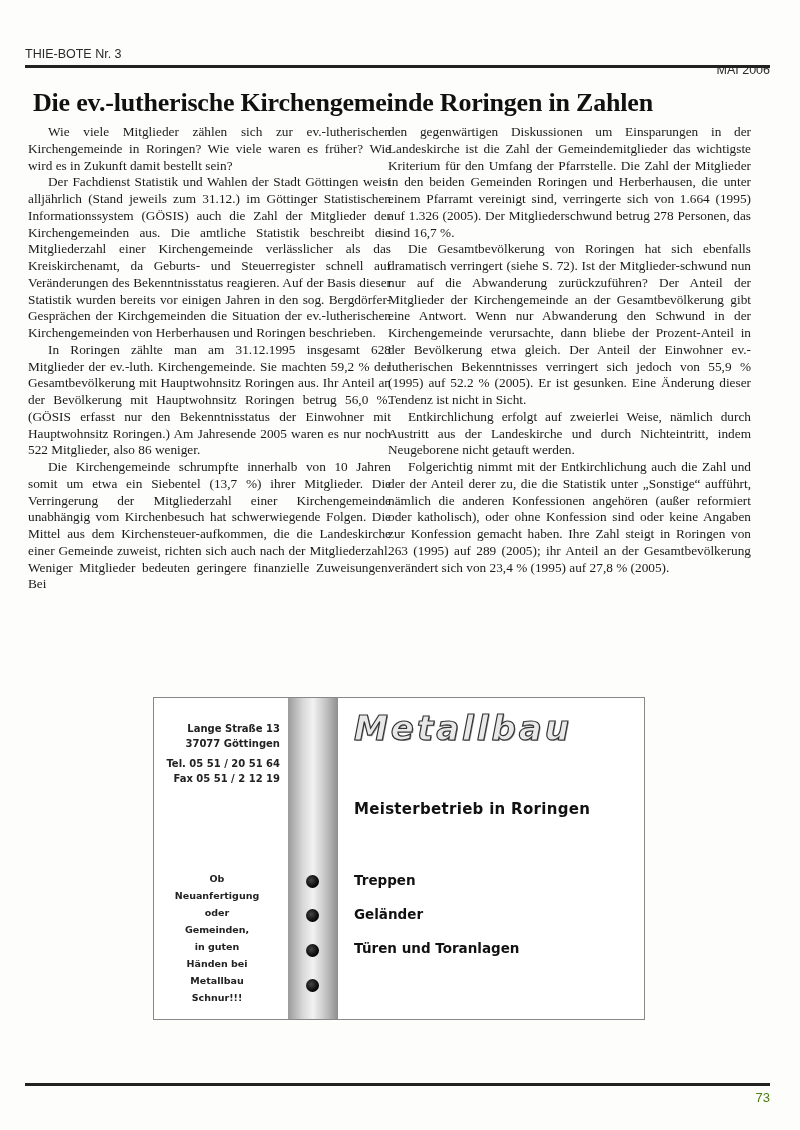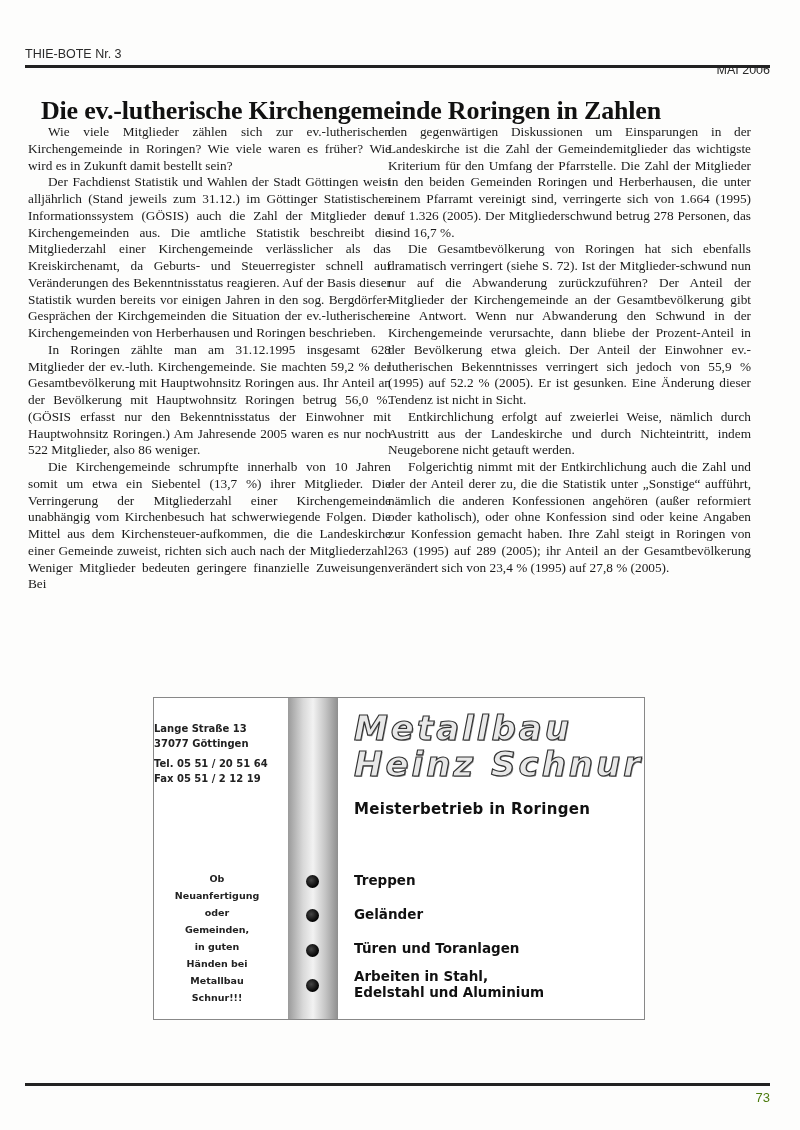--- a/index.html
+++ b/index.html
@@ -10,21 +10,21 @@
     .running-head {
       position: absolute; left: 25px; top: 45px; width: 745px; height: 20px;
       font-family: Liberation Sans, sans-serif; font-size: 12.5px; color: #2a2a2a;
     }
     .running-head .left { position: absolute; left: 0; top: 2px; }
     .running-head .right { position: absolute; right: 0; top: 18px; }
     .top-rule { position: absolute; left: 25px; top: 65px; width: 745px; height: 3px; background: #222; }
     .title {
       position: absolute; left: 25px; top: 80px; width: 760px;
       font-family: "Liberation Serif", serif; font-weight: bold; font-size: 26px; color: #111;
-      letter-spacing: -0.2px; margin: 16px;
+      letter-spacing: -0.2px; margin: 8px;
     }
     .col {
       position: absolute; top: 124px;
       font-family: "Liberation Serif", serif; font-size: 13.3px; line-height: 16.75px; color: #1a1a1a;
       text-align: justify;
     }
     .col.left { left: 28px; width: 363px; }
     .col.right { left: 388px; width: 363px; }
     .col p { margin: 0; text-indent: 20px; }
     .col p.noindent { text-indent: 0; }
@@ -33,21 +33,21 @@
     .ad {
       position: absolute; left: 153px; top: 697px; width: 492px; height: 323px;
       border: 1px solid #888; background: #fff; box-sizing: border-box;
       font-family: "DejaVu Sans", sans-serif;
     }
     .ad .stripe {
       position: absolute; left: 134px; top: 0; width: 50px; height: 100%;
       background: linear-gradient(to right, #9a9a9a 0%, #d8d8d8 30%, #f2f2f2 50%, #c4c4c4 75%, #8e8e8e 100%);
     }
     .ad .address {
-      position: absolute; left: 0; top: 23px; width: 126px; text-align: left;
+      position: absolute; left: 0; top: 23px; width: 126px; text-align: right;
       font-size: 10px; font-weight: bold; line-height: 15px; color: #222;
     }
     .ad .address .gap { height: 5px; }
     .ad .logo {
       position: absolute; left: 200px; top: 12px; width: 290px;
       font-family: "DejaVu Sans", sans-serif; font-style: italic; font-weight: bold;
       font-size: 34px; line-height: 36px; color: #e8e8e8; letter-spacing: 3px;
       -webkit-text-stroke: 1.2px #333;
       text-shadow: 1px 1px 0 #999;
     }
@@ -103,21 +103,20 @@
   <div class="address">
     <div>Lange Straße 13</div>
     <div>37077 Göttingen</div>
     <div class="gap"></div>
     <div>Tel. 05 51 / 20 51 64</div>
     <div>Fax 05 51 / 2 12 19</div>
   </div>
 
   <div class="logo">
     <div>Metallbau</div>
-    <div>Heinz Schnur</div>
   </div>
 
   <div class="tagline">Meisterbetrieb in Roringen</div>
 
   <div class="pitch">
     <div>Ob</div>
     <div>Neuanfertigung</div>
     <div>oder</div>
     <div>Gemeinden,</div>
     <div>in guten</div>
@@ -135,20 +134,16 @@
   <div class="service" style="top:208px">
     <div>Geländer</div>
   </div>
 
   <div class="bullet" style="top:246px"></div>
   <div class="service" style="top:242px">
     <div>Türen und Toranlagen</div>
   </div>
 
   <div class="bullet" style="top:281px"></div>
-  <div class="service" style="top:270px">
-    <div>Arbeiten in Stahl,</div>
-    <div>Edelstahl und Aluminium</div>
-  </div>
 </div>
 
 <div class="bottom-rule"></div>
 <div class="page-num">73</div>
 
 </body></html>

